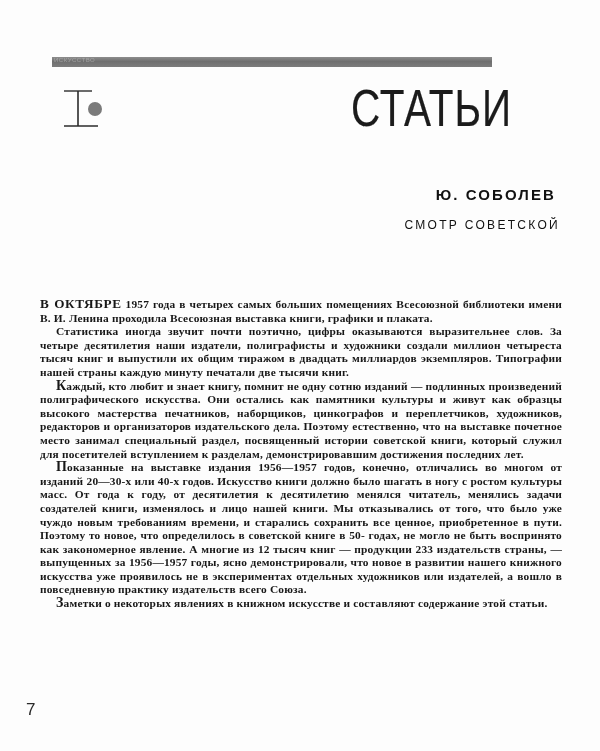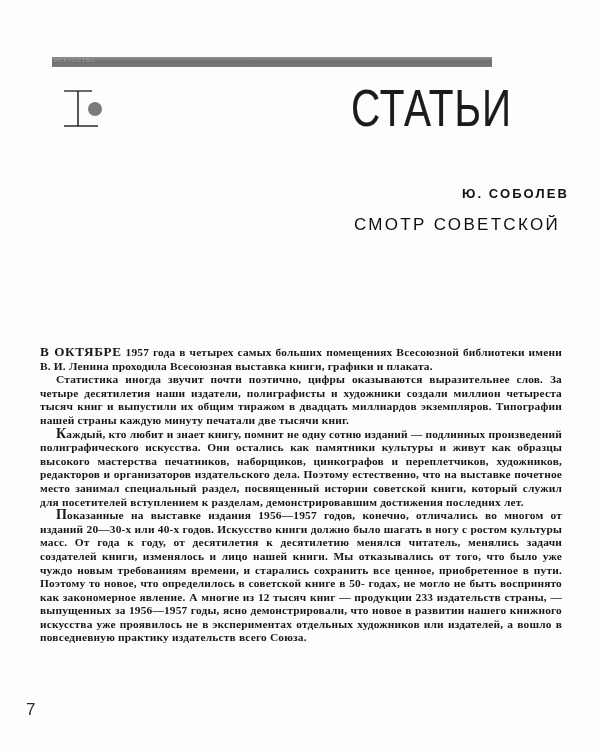--- a/index.html
+++ b/index.html
@@ -73,36 +73,36 @@
     font-weight: 400;
     transform: scaleY(1.18) scaleX(0.92);
     transform-origin: right top;
     white-space: nowrap;
     -webkit-text-stroke: 0.2px #1b1b1b;
   }
 
   
   .byline {
     position: absolute;
-    right: 31px;
+    right: 44px;
     top: 186px;
     font-family: "Liberation Sans", sans-serif;
-    font-size: 13px;
+    font-size: 15px;
     font-weight: 700;
     letter-spacing: 2.1px;
     color: #111;
     white-space: nowrap;
   }
   .headline {
     position: absolute;
     right: 40px;
     top: 214px;
     text-align: right;
     font-family: "Liberation Sans", sans-serif;
-    font-size: 17px;
+    font-size: 12px;
     line-height: 22px;
     letter-spacing: 2.3px;
     color: #111;
     white-space: nowrap;
   }
   .headline div { white-space: nowrap; }
 
   
   .body-col {
     position: absolute;
@@ -110,21 +110,20 @@
     top: 297px;
     width: 522px;
     text-align: justify;
     text-justify: inter-word;
     font-family: "Liberation Serif", serif;
     font-size: 11.4px;
     line-height: 13.6px;
     color: #171717;
     letter-spacing: 0.18px;
     font-weight: 600;
-    margin-top: 48px;
   }
   .body-col p {
     margin: 0;
     text-indent: 16px;
   }
   .body-col p.first {
     text-indent: 0;
   }
   .lead {
     font-size: 13.2px;
@@ -172,17 +171,18 @@
 
   <div class="headline">
     <div>СМОТР СОВЕТСКОЙ</div>
   </div>
 
   <div class="body-col" id="body-col">
       <p class="first"><span class="lead">В ОКТЯБРЕ</span><span> 1957 года в четырех самых больших помещениях Всесоюзной библиотеки имени В. И. Ленина проходила Всесоюзная выставка книги, графики и плаката.</span></p>
       <p><span>Статистика иногда звучит почти поэтично, цифры оказываются выразительнее слов. За четыре десятилетия наши издатели, полиграфисты и художники создали миллион четыреста тысяч книг и выпустили их общим тиражом в двадцать миллиардов экземпляров. Типографии нашей страны каждую минуту печатали две тысячи книг.</span></p>
       <p><span class="dropcap">К</span><span>аждый, кто любит и знает книгу, помнит не одну сотню изданий — подлинных произведений полиграфического искусства. Они остались как памятники культуры и живут как образцы высокого мастерства печатников, наборщиков, цинкографов и переплетчиков, художников, редакторов и организаторов издательского дела. Поэтому естественно, что на выставке почетное место занимал специальный раздел, посвященный истории советской книги, который служил для посетителей вступлением к разделам, демонстрировавшим достижения последних лет.</span></p>
       <p><span class="dropcap">П</span><span>оказанные на выставке издания 1956—1957 годов, конечно, отличались во многом от изданий 20—30-х или 40-х годов. Искусство книги должно было шагать в ногу с ростом культуры масс. От года к году, от десятилетия к десятилетию менялся читатель, менялись задачи создателей книги, изменялось и лицо нашей книги. Мы отказывались от того, что было уже чуждо новым требованиям времени, и старались сохранить все ценное, приобретенное в пути. Поэтому то новое, что определилось в советской книге в 50- годах, не могло не быть воспринято как закономерное явление. А многие из 12 тысяч книг — продукции 233 издательств страны, — выпущенных за 1956—1957 годы, ясно демонстрировали, что новое в развитии нашего книжного искусства уже проявилось не в экспериментах отдельных художников или издателей, а вошло в повседневную практику издательств всего Союза.</span></p>
+      <p><span class="dropcap">З</span><span>аметки о некоторых явлениях в книжном искусстве и составляют содержание этой статьи.</span></p>
     </div>
 
   <div class="folio">7</div>
 
 </div>
 
 </body></html>

